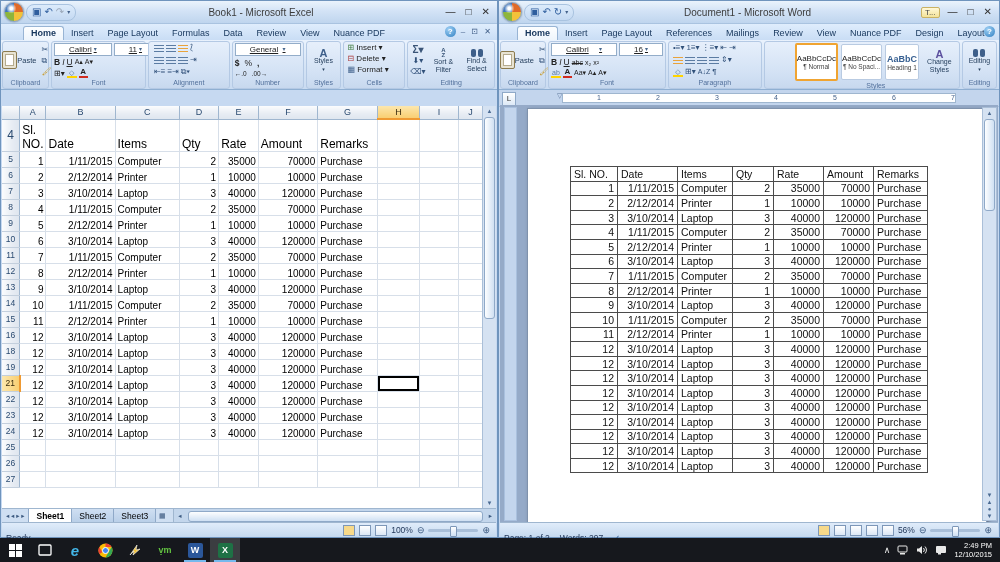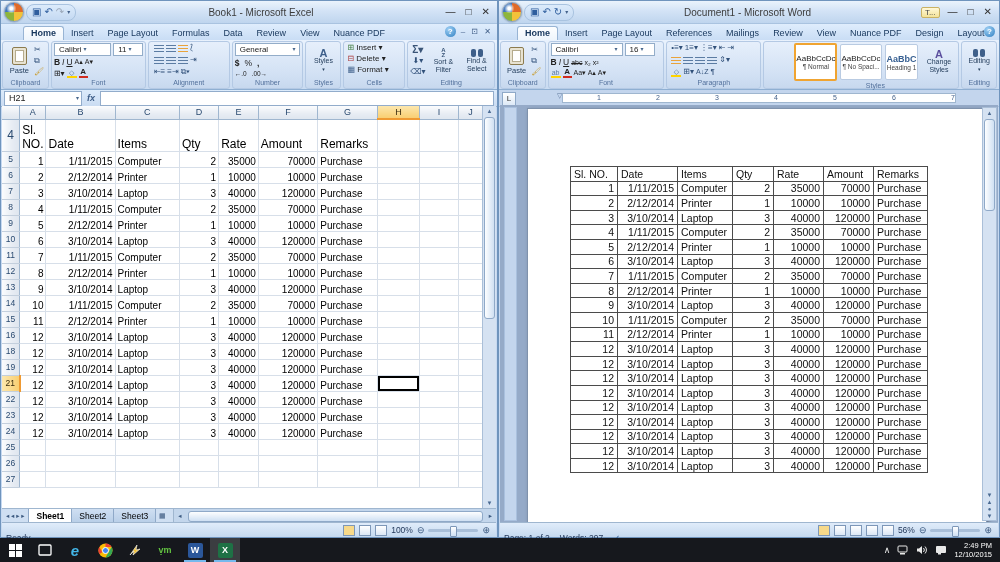--- a/index.html
+++ b/index.html
@@ -35,28 +35,28 @@
     color:#fff;font-size:8px;line-height:11px;text-align:center;font-weight:bold;}
   .miniwin{font-size:8px;color:#44618a;letter-spacing:2px;}
 
   
   .ribbon{height:50px;background:linear-gradient(#e9f2fd,#d4e3f5 55%,#c9dbf1);border-bottom:1px solid #8fafd2;
     display:flex;align-items:stretch;padding:1px 0 0 1px;box-sizing:border-box;}
   .rgroup{border:1px solid #b4c9e4;border-radius:3px;margin-right:2px;
     background:linear-gradient(#e6effb,#d2e1f4 70%,#c7d8ee);display:flex;flex-direction:column;box-sizing:border-box;}
   .rg-body{flex:1;display:flex;align-items:center;padding:1px 2px;gap:2px;}
   .rg-label{font-size:7px;color:#53719c;text-align:center;height:9px;line-height:8px;white-space:nowrap;}
-  .bigbtn{display:flex;flex-direction:column;align-items:center;justify-content:center;font-size:7.5px;color:#27415f;
+  .bigbtn{display:flex;flex-direction:row;align-items:center;justify-content:center;font-size:7.5px;color:#27415f;
     padding:0 3px;height:100%;}
   .clip-ic{width:13px;height:16px;background:#e8e3d2;border:1px solid #8c7b4e;border-radius:2px;position:relative;margin-bottom:1px;}
   .clip-ic:before{content:"";position:absolute;left:2px;top:2px;right:2px;bottom:2px;background:#fff;border:1px solid #b5ab8d;}
   .minicol{display:flex;flex-direction:column;justify-content:center;gap:1px;}
   .glyph{font-size:8px;line-height:10px;color:#31517a;white-space:nowrap;}
-  .combo{background:#fff;border:1px solid #93adc9;font-size:8px;color:#222;padding:0 4px;height:11px;line-height:11px;
-    display:inline-flex;align-items:flex-start;white-space:nowrap;}
+  .combo{background:#fff;border:1px solid #93adc9;font-size:8px;color:#222;padding:0 14px;height:11px;line-height:11px;
+    display:inline-flex;align-items:flex-start;white-space:nowrap;text-decoration:underline;}
   .combo .arr{margin-left:2px;font-size:6px;color:#49688e;}
   .fr{display:flex;align-items:center;gap:2px;font-size:8.5px;color:#222;}
   .bb{font-weight:bold;} .ii{font-style:italic;} .uu{text-decoration:underline;}
   .bars{width:10px;height:7px;background:repeating-linear-gradient(#5b7ca3 0 1px,transparent 1px 3px);}
   .fillic{width:10px;height:9px;position:relative;color:#5b7ca3;font-size:7px;line-height:7px;text-align:center;}
   .fillic:after{content:"";position:absolute;left:0;right:0;bottom:0;height:2px;background:#ffd400;}
   .fcic{width:9px;height:10px;font-size:8px;font-weight:bold;color:#222;text-align:center;line-height:8px;position:relative;}
   .fcic:after{content:"";position:absolute;left:0;right:0;bottom:0;height:2px;background:#d02b1f;}
   .stylecard{width:47px;height:34px;background:#fff;border:1px solid #b9cbe2;border-radius:2px;display:flex;
     flex-direction:column;align-items:center;justify-content:center;font-size:8px;color:#222;}
@@ -309,28 +309,20 @@
         </div>
         <div class="vbtn">
           <span class="binoc"></span>
           <span style="white-space:normal;text-align:center;">Find &amp; Select</span>
         </div>
       </div>
       <div class="rg-label">Editing</div>
     </div>
   </div>
 
-  <div class="fbar">
-    <div class="namebox">
-      <span>H21</span>
-        <span class="arr">▾</span>
-    </div>
-    <span class="fx">fx</span>
-    <div class="finput"></div>
-  </div>
 
   <div class="gridwrap">
     <div class="gridvp">
         <table class="xgrid" id="xgrid">
           <colgroup>
             <col style="width:18px">
             <col style="width:24px">
             <col style="width:70px">
             <col style="width:65px">
             <col style="width:40px">

